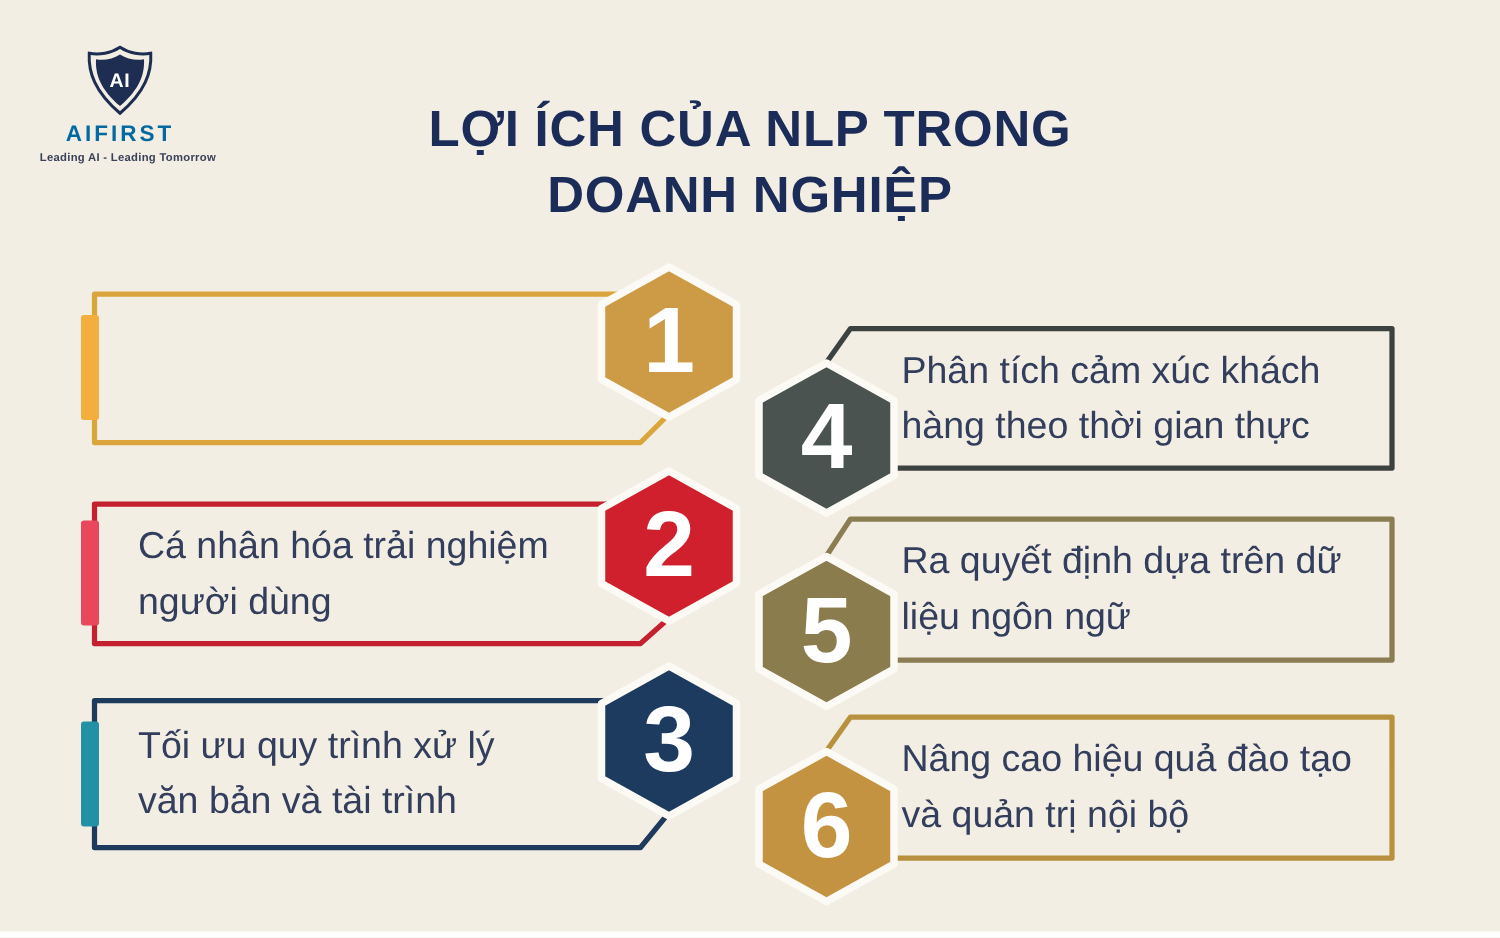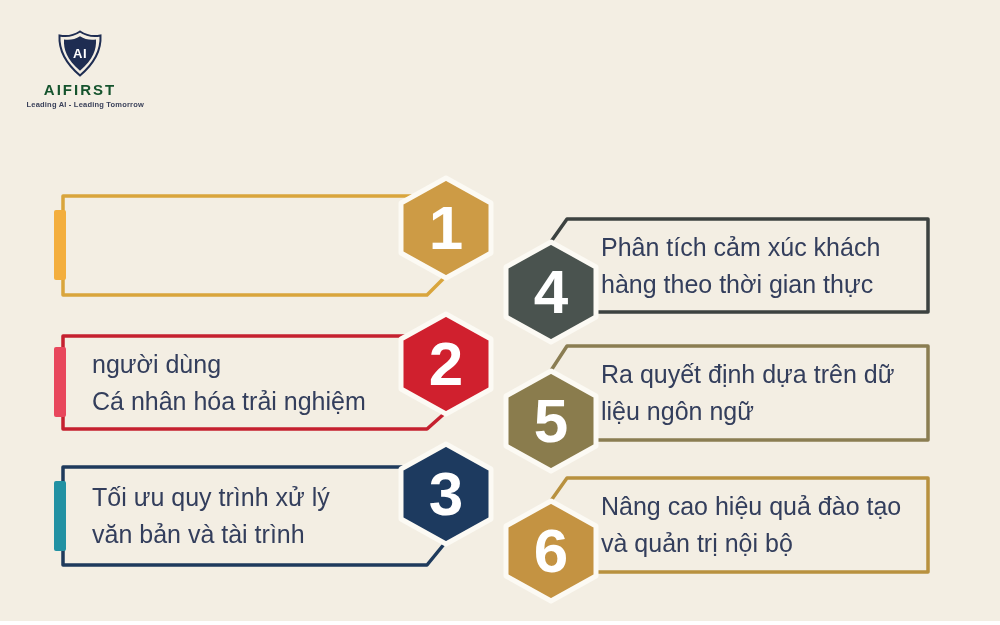--- a/index.html
+++ b/index.html
@@ -6,21 +6,21 @@
   .canvas{
     position:relative;width:1000px;height:621px;overflow:hidden;
     background:#f3eee3;
     font-family:Liberation Sans, sans-serif;
   }
   .shapes{position:absolute;left:0;top:0;width:1000px;height:625px;}
   
   .logo-shield{position:absolute;left:57px;top:30px;width:46px;height:48px;}
   .brand-name{
     position:absolute;left:28px;top:81px;width:104px;text-align:center;
-    font-size:15px;font-weight:bold;letter-spacing:2px;color:#14532d;
+    font-size:15px;font-weight:bold;letter-spacing:2px;color:#0369a1;
   }
   .brand-tagline{
     position:absolute;left:10px;top:100px;width:134px;text-align:right;
     font-size:7.5px;font-weight:bold;letter-spacing:.2px;color:#3a415a;
   }
   
   .title{
     position:absolute;left:0;top:64px;width:1000px;text-align:center;
     color:#1b2c58;font-weight:bold;font-size:34px;line-height:44px;letter-spacing:.5px;
   }
@@ -45,20 +45,24 @@
 <div class="canvas">
 
   <svg class="logo-shield" viewBox="0 0 46 48">
     <path d="M23 1.5 C29 5.5 37 6.8 43.5 5.5 C44.2 18 40 31 23 45.5 C6 31 1.8 18 2.5 5.5 C9 6.8 17 5.5 23 1.5 Z" fill="none" stroke="#1e2d52" stroke-width="2"></path>
     <path d="M23 1.5 C29 5.5 37 6.8 43.5 5.5 C44.2 18 40 31 23 45.5 C6 31 1.8 18 2.5 5.5 C9 6.8 17 5.5 23 1.5 Z" transform="translate(23 23.5) scale(0.78) translate(-23 -23.5)" fill="#1e2d52"></path>
     <text x="23" y="28" text-anchor="middle" font-size="13" font-weight="bold" letter-spacing="0.5" fill="#ffffff">AI</text>
   </svg>
   <div class="brand-name">AIFIRST</div>
   <div class="brand-tagline">Leading AI - Leading Tomorrow</div>
 
+  <div class="title">
+    <div>LỢI ÍCH CỦA NLP TRONG</div>
+    <div>DOANH NGHIỆP</div>
+  </div>
 
   <svg class="shapes" viewBox="0 0 1000 625">
 
     <path d="M455 196 L63 196 L63 295 L427 295 L445 277" fill="none" stroke-width="3.5" stroke-linejoin="round" stroke-linecap="round" stroke="#d9a53c"></path>
     <rect x="54" y="210" width="12" height="70" rx="2" fill="#f3ae3d"></rect>
 
     <path d="M455 336 L63 336 L63 429 L427 429 L445 413" fill="none" stroke-width="3.5" stroke-linejoin="round" stroke-linecap="round" stroke="#c5202f"></path>
     <rect x="54" y="347" width="12" height="70" rx="2" fill="#e8475c"></rect>
 
     <path d="M455 467 L63 467 L63 565 L427 565 L445 543" fill="none" stroke-width="3.5" stroke-linejoin="round" stroke-linecap="round" stroke="#1e3a5c"></path>
@@ -74,22 +78,22 @@
     <polygon points="446,314 491,339 491,389 446,414 401,389 401,339" stroke="#fcfaf4" stroke-width="5" stroke-linejoin="round" fill="#d0202e"></polygon>
     <polygon points="446,444 491,469 491,519 446,544 401,519 401,469" stroke="#fcfaf4" stroke-width="5" stroke-linejoin="round" fill="#1d3a5f"></polygon>
     <polygon points="551,242 596,267 596,317 551,342 506,317 506,267" stroke="#fcfaf4" stroke-width="5" stroke-linejoin="round" fill="#4a534f"></polygon>
     <polygon points="551,371 596,396 596,446 551,471 506,446 506,396" stroke="#fcfaf4" stroke-width="5" stroke-linejoin="round" fill="#8a7c4d"></polygon>
     <polygon points="551,501 596,526 596,576 551,601 506,576 506,526" stroke="#fcfaf4" stroke-width="5" stroke-linejoin="round" fill="#c49342"></polygon>
   </svg>
 
   <div class="item-text t-left t1">
   </div>
   <div class="item-text t-left t2">
+    <div class="line">Cá nhân hóa trải nghiệm</div>
     <div class="line">người dùng</div>
-    <div class="line">Cá nhân hóa trải nghiệm</div>
   </div>
   <div class="item-text t-left t3">
     <div class="line">Tối ưu quy trình xử lý</div>
     <div class="line">văn bản và tài trình</div>
   </div>
   <div class="item-text t-right t5">
     <div class="line">Ra quyết định dựa trên dữ</div>
     <div class="line">liệu ngôn ngữ</div>
   </div>
   <div class="item-text t-right t4">

